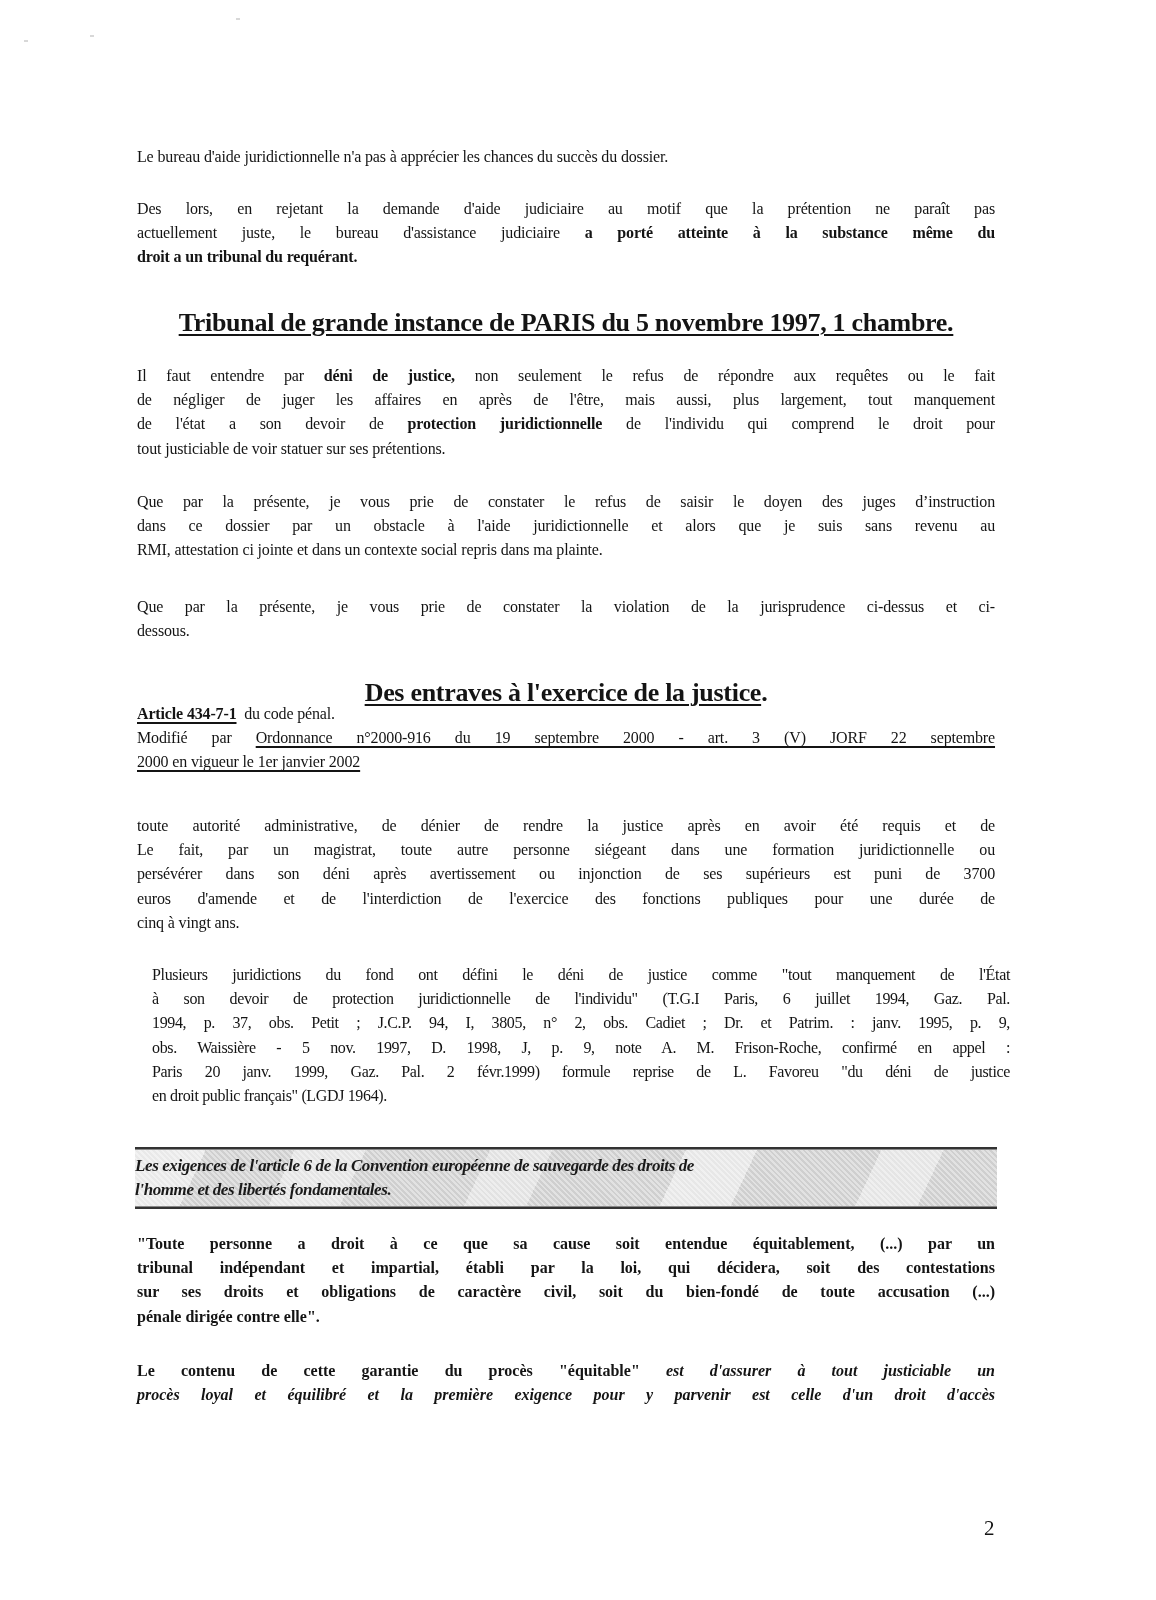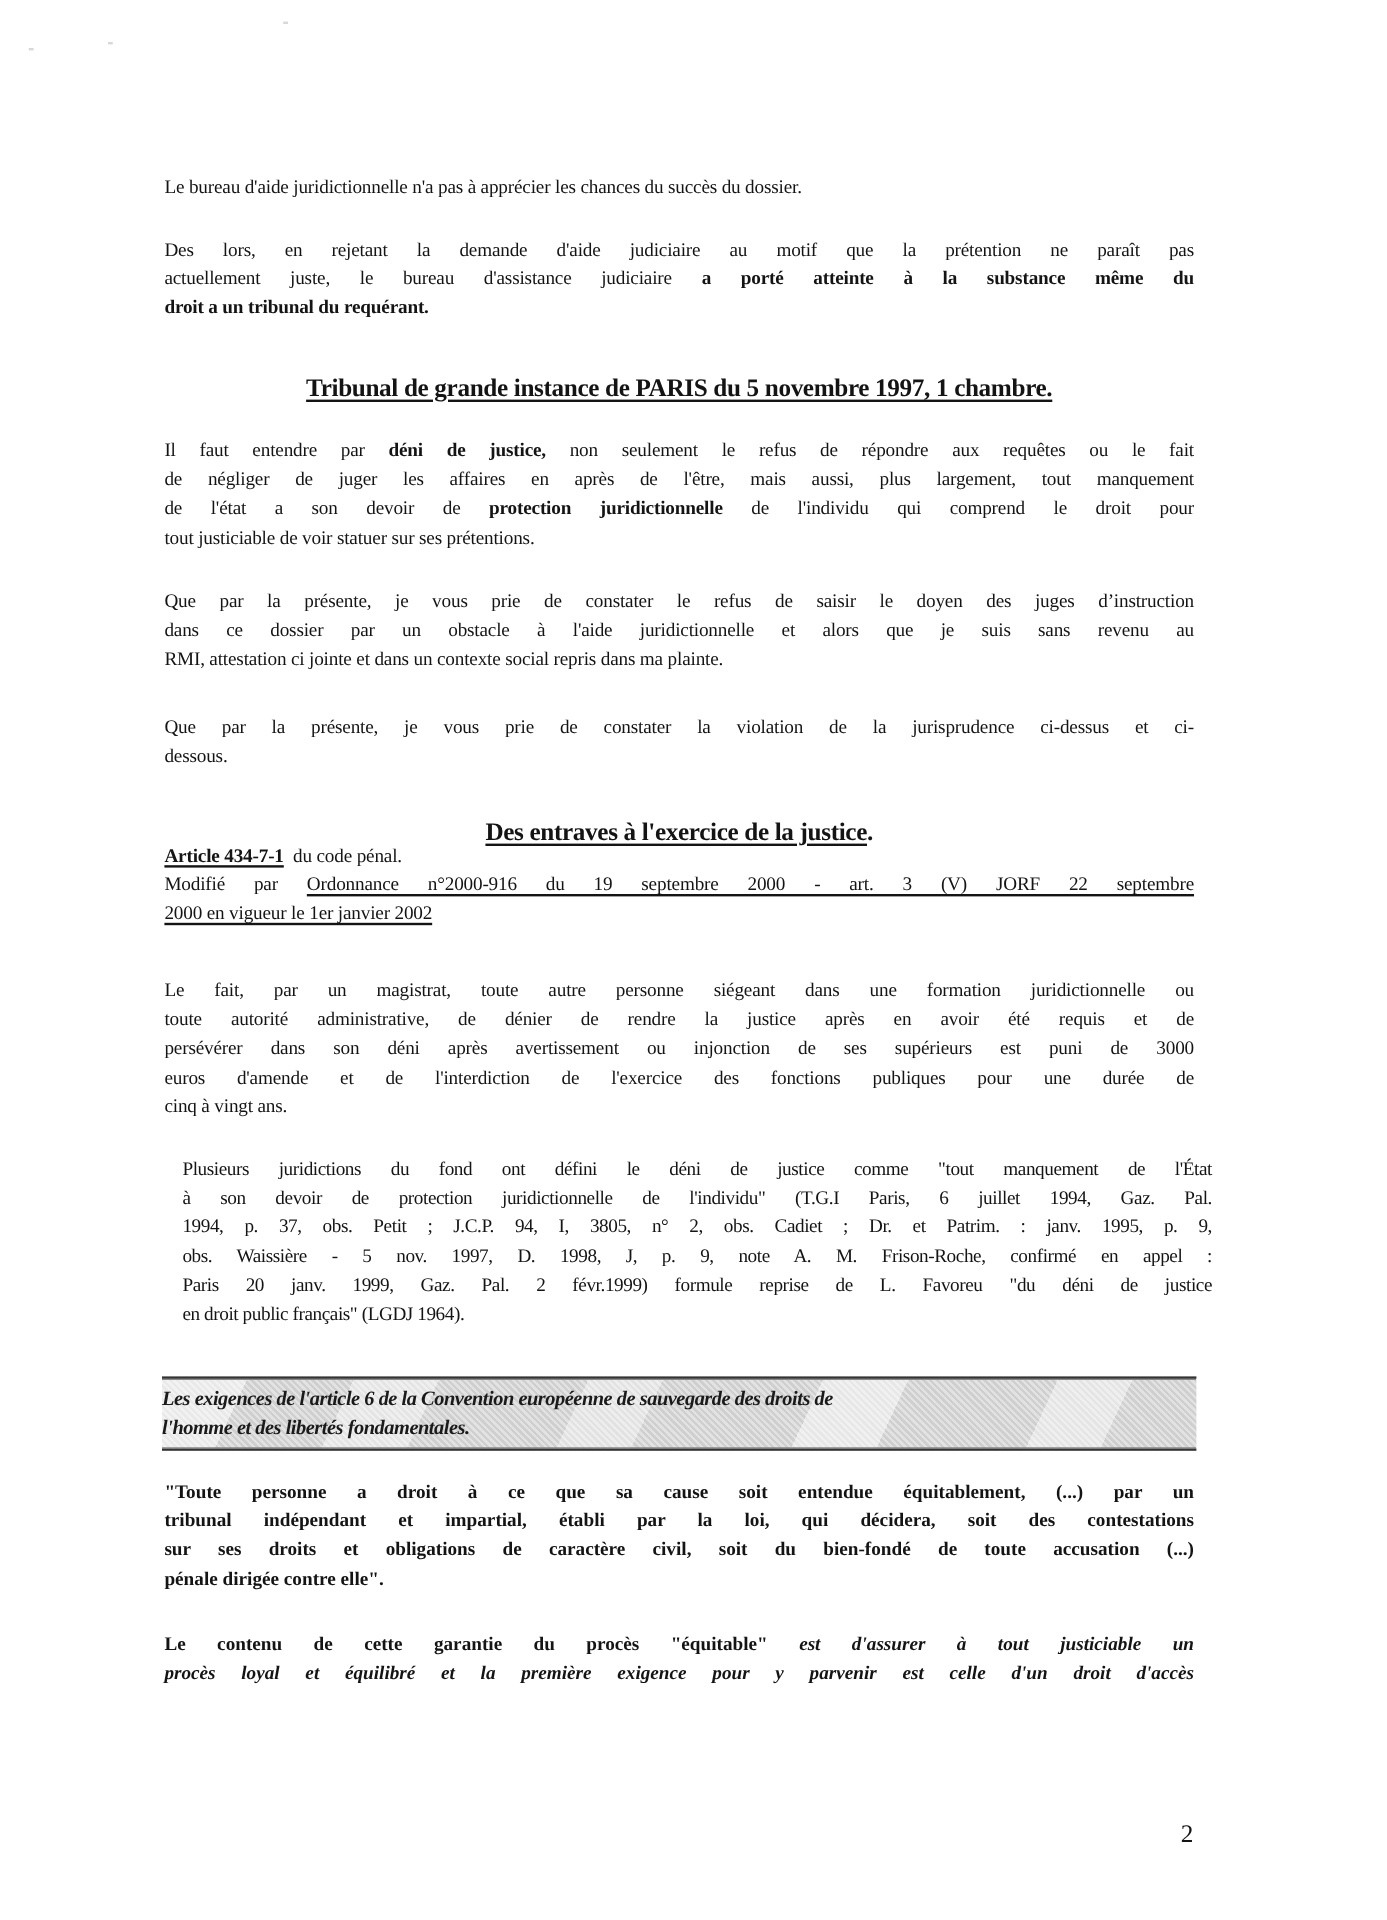--- a/index.html
+++ b/index.html
@@ -15,21 +15,21 @@
       text-align: justify; letter-spacing: -0.15px;
     }
     .p.tight { letter-spacing: -0.35px; margin-left: 15px; }
     .b { font-weight: bold; }
     .i { font-style: italic; }
     .u { text-decoration: underline; text-underline-offset: 3px; text-decoration-thickness: 1.5px; }
     .line { display: block; text-align: justify; text-align-last: justify; white-space: nowrap; }
     .line.last { text-align-last: left; }
     .heading {
       position: absolute; left: 0; width: 858px; text-align: center;
-      font-size: 21px; line-height: 24px; font-weight: bold;
+      font-size: 26px; line-height: 24px; font-weight: bold;
       letter-spacing: -0.3px;
     }
     .banner {
       position: absolute; left: -2px; top: 1147px; width: 862px; height: 58px;
       border-top: 2px solid #333; border-bottom: 2px solid #333;
       background:
         linear-gradient(115deg, rgba(255,255,255,0.55) 0 8%, rgba(0,0,0,0) 8% 18%, rgba(255,255,255,0.45) 18% 26%, rgba(0,0,0,0) 26% 40%, rgba(255,255,255,0.4) 40% 47%, rgba(0,0,0,0) 47% 62%, rgba(255,255,255,0.5) 62% 70%, rgba(0,0,0,0) 70% 84%, rgba(255,255,255,0.45) 84% 91%, rgba(0,0,0,0) 91%),
         repeating-linear-gradient(45deg, #cfcfcf 0 2px, #e2e2e2 2px 4px);
       box-shadow: inset 0 1px 0 #888, inset 0 -1px 0 #888;
     }
@@ -84,23 +84,23 @@
 
   <div class="heading" style="top:681px;"><span class="u">Des entraves à l'exercice de la justice</span><span>.</span></div>
 
   <div class="p" style="top:702px;">
     <span class="line last"><span class="b u">Article 434-7-1</span><span style="white-space:pre">  du code pénal.</span></span>
     <span class="line"><span>Modifié par </span><span class="u">Ordonnance n°2000-916 du 19 septembre 2000 - art. 3 (V) JORF 22 septembre</span></span>
     <span class="line last"><span class="u">2000 en vigueur le 1er janvier 2002</span></span>
   </div>
 
   <div class="p" style="top:814px;">
+    <span class="line">toute autorité administrative, de dénier de rendre la justice après en avoir été requis et de</span>
     <span class="line">Le fait, par un magistrat, toute autre personne siégeant dans une formation juridictionnelle ou</span>
-    <span class="line">toute autorité administrative, de dénier de rendre la justice après en avoir été requis et de</span>
-    <span class="line">persévérer dans son déni après avertissement ou injonction de ses supérieurs est puni de 3000</span>
+    <span class="line">persévérer dans son déni après avertissement ou injonction de ses supérieurs est puni de 3700</span>
     <span class="line">euros d'amende et de l'interdiction de l'exercice des fonctions publiques pour une durée de</span>
     <span class="line last">cinq à vingt ans.</span>
   </div>
 
   <div class="p tight" style="top:963px;">
     <span class="line">Plusieurs juridictions du fond ont défini le déni de justice comme "tout manquement de l'État</span>
     <span class="line">à son devoir de protection juridictionnelle de l'individu" (T.G.I Paris, 6 juillet 1994, Gaz. Pal.</span>
     <span class="line">1994, p. 37, obs. Petit ; J.C.P. 94, I, 3805, n° 2, obs. Cadiet ; Dr. et Patrim. : janv. 1995, p. 9,</span>
     <span class="line">obs. Waissière - 5 nov. 1997, D. 1998, J, p. 9, note A. M. Frison-Roche, confirmé en appel :</span>
     <span class="line">Paris 20 janv. 1999, Gaz. Pal. 2 févr.1999) formule reprise de L. Favoreu "du déni de justice</span>

